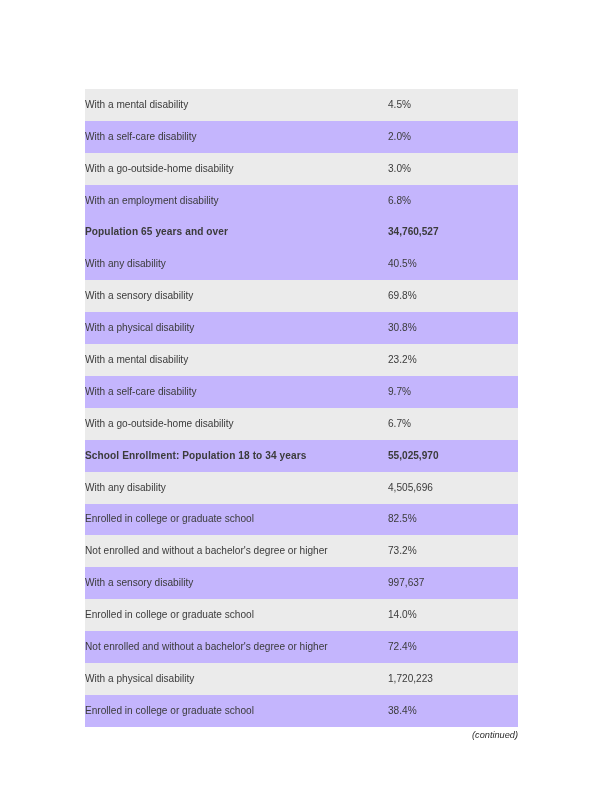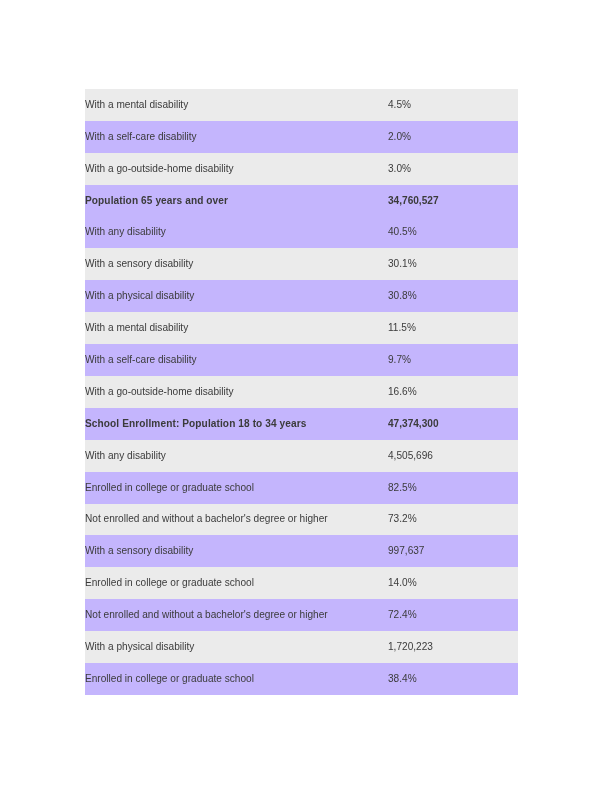--- a/index.html
+++ b/index.html
@@ -81,51 +81,55 @@
           <td class="cell-value">4.5%</td>
         </tr>
         <tr class="shade-dark level-0">
           <td class="cell-label">With a self-care disability</td>
           <td class="cell-value">2.0%</td>
         </tr>
         <tr class="shade-light level-0">
           <td class="cell-label">With a go-outside-home disability</td>
           <td class="cell-value">3.0%</td>
         </tr>
+        <tr class="shade-dark level-0">
+          <td class="cell-label">With an employment disability</td>
+          <td class="cell-value">6.8%</td>
+        </tr>
         <tr class="shade-dark level-0 row-header">
           <td class="cell-label">Population 65 years and over</td>
           <td class="cell-value">34,760,527</td>
         </tr>
         <tr class="shade-dark level-0">
           <td class="cell-label">With any disability</td>
           <td class="cell-value">40.5%</td>
         </tr>
         <tr class="shade-light level-0">
           <td class="cell-label">With a sensory disability</td>
-          <td class="cell-value">30.1%</td>
+          <td class="cell-value">69.8%</td>
         </tr>
         <tr class="shade-dark level-0">
           <td class="cell-label">With a physical disability</td>
           <td class="cell-value">30.8%</td>
         </tr>
         <tr class="shade-light level-0">
           <td class="cell-label">With a mental disability</td>
-          <td class="cell-value">11.5%</td>
+          <td class="cell-value">23.2%</td>
         </tr>
         <tr class="shade-dark level-0">
           <td class="cell-label">With a self-care disability</td>
           <td class="cell-value">9.7%</td>
         </tr>
         <tr class="shade-light level-0">
           <td class="cell-label">With a go-outside-home disability</td>
-          <td class="cell-value">16.6%</td>
+          <td class="cell-value">6.7%</td>
         </tr>
         <tr class="shade-dark level-0 row-header">
           <td class="cell-label">School Enrollment: Population 18 to 34 years</td>
-          <td class="cell-value">47,374,300</td>
+          <td class="cell-value">55,025,970</td>
         </tr>
         <tr class="shade-light level-0">
           <td class="cell-label">With any disability</td>
           <td class="cell-value">4,505,696</td>
         </tr>
         <tr class="shade-dark level-1">
           <td class="cell-label">Enrolled in college or graduate school</td>
           <td class="cell-value">82.5%</td>
         </tr>
         <tr class="shade-light level-1">
@@ -148,14 +152,15 @@
           <td class="cell-label">With a physical disability</td>
           <td class="cell-value">1,720,223</td>
         </tr>
         <tr class="shade-dark level-1">
           <td class="cell-label">Enrolled in college or graduate school</td>
           <td class="cell-value">38.4%</td>
         </tr>
       </tbody>
   </table>
 
+  <div id="continued-note">(continued)</div>
 
 </div>
 
 </body></html>

